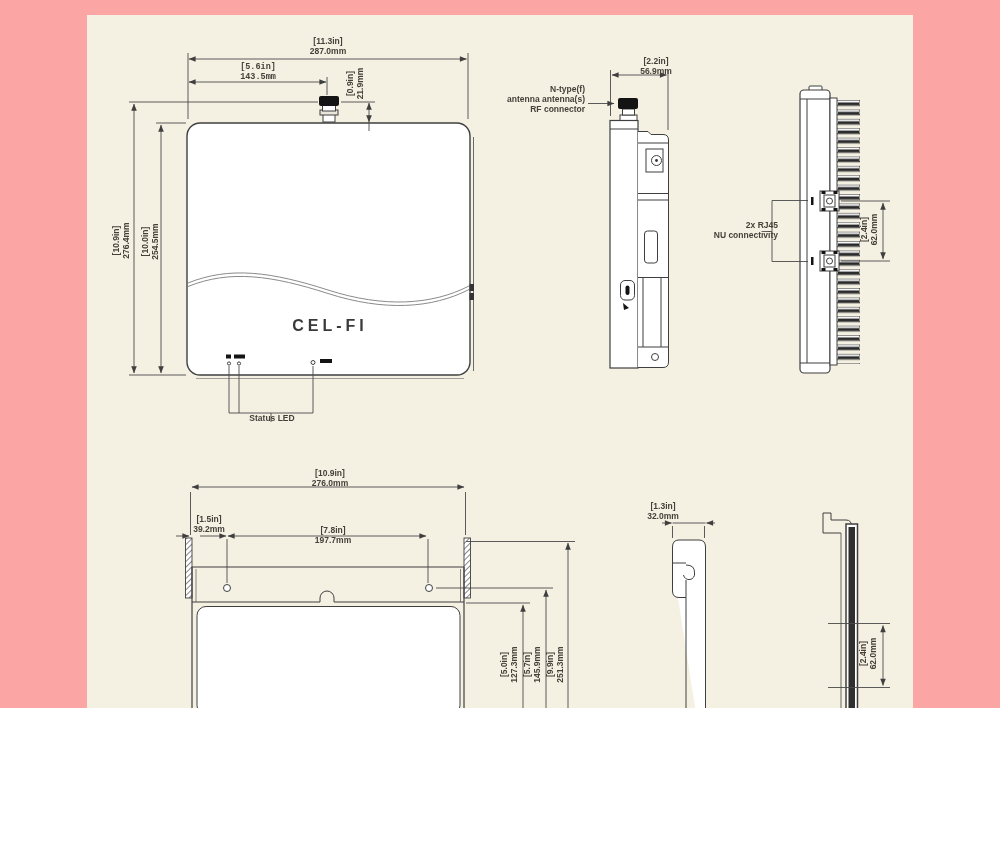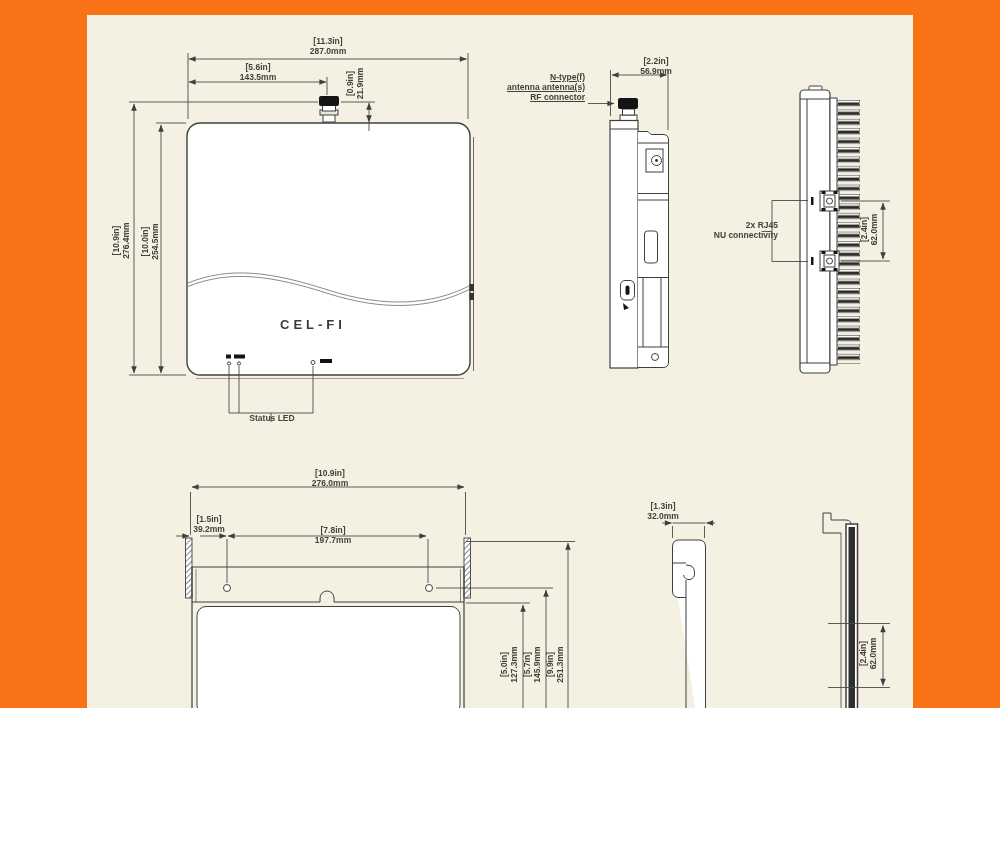--- a/index.html
+++ b/index.html
@@ -1,27 +1,27 @@
 <!DOCTYPE html>
 <html><head>
 <meta charset="utf-8">
 <style>
   html,body{margin:0;padding:0;background:#fff;}
-  #stage{position:relative;width:1000px;height:708px;background:#f97316;overflow:hidden;
+  #stage{position:relative;width:1000px;height:708px;background:#fca5a5;overflow:hidden;
          font-family:"Liberation Sans",sans-serif;}
   #paper{position:absolute;left:87px;top:15px;width:826px;height:820px;background:#f4f1e3;}
   svg{position:absolute;left:0;top:0;}
   .dim{position:absolute;font-size:8.5px;font-weight:700;color:#45413a;line-height:1.12;
        text-align:center;width:80px;margin-left:-40px;white-space:nowrap;}
   .rot{transform:rotate(-90deg);margin-top:-10px;}
   .lbl{position:absolute;font-size:8.5px;font-weight:700;color:#45413a;line-height:1.18;}
   .lbl.right{text-align:right;}
   .lbl.center{text-align:center;}
-  .logo{position:absolute;font-size:13px;font-weight:700;letter-spacing:4px;color:#3a3a3a;
-        width:100px;margin-left:-50px;text-align:left;}
+  .logo{position:absolute;font-size:16px;font-weight:700;letter-spacing:4px;color:#3a3a3a;
+        width:100px;margin-left:-50px;text-align:center;}
 </style>
 </head>
 <body>
 
 <div id="stage">
   <div id="paper"></div>
 
   <svg width="1000" height="850" viewBox="0 0 1000 850">
     <defs>
       <marker id="ah" viewBox="0 0 10 10" refX="9.5" refY="5" markerWidth="9" markerHeight="7" orient="auto-start-reverse" markerUnits="userSpaceOnUse">
@@ -210,40 +210,40 @@
         <path d="M828,623.5 H890 M828,687.5 H890"></path>
         <line x1="883" y1="625.5" x2="883" y2="685.5" marker-start="url(#ah)" marker-end="url(#ah)"></line>
       </g>
     </g>
   </svg>
 
   <div class="dim" style="left:328px;top:37px;">
     <div>[11.3in]</div>
       <div>287.0mm</div>
   </div>
-  <div class="dim" style="left:258px;top:63px;">
+  <div class="dim" style="left:258px;top:63px;font-family:Liberation Mono, monospace;">
     <div>[5.6in]</div>
       <div>143.5mm</div>
   </div>
   <div class="dim rot" style="left:356px;top:84px;">
     <div>[0.9in]</div>
       <div>21.9mm</div>
   </div>
   <div class="dim rot" style="left:122px;top:241px;">
     <div>[10.9in]</div>
       <div>276.4mm</div>
   </div>
   <div class="dim rot" style="left:151px;top:242px;">
     <div>[10.0in]</div>
       <div>254.5mm</div>
   </div>
   <div class="logo" style="left:330px;top:317px;">CEL-FI</div>
   <div class="lbl center" style="left:232px;top:413px;width:80px;">Status LED</div>
 
-  <div class="lbl right" style="left:491px;top:72px;width:94px;text-decoration:underline;">
+  <div class="lbl right" style="left:491px;top:84px;width:94px;">
     <div>N-type(f)</div>
     <div>antenna antenna(s)</div>
     <div>RF connector</div>
   </div>
   <div class="dim" style="left:656px;top:57px;">
     <div>[2.2in]</div>
       <div>56.9mm</div>
   </div>
 
   <div class="lbl center" style="left:684px;top:220px;width:94px;text-align:right;">

